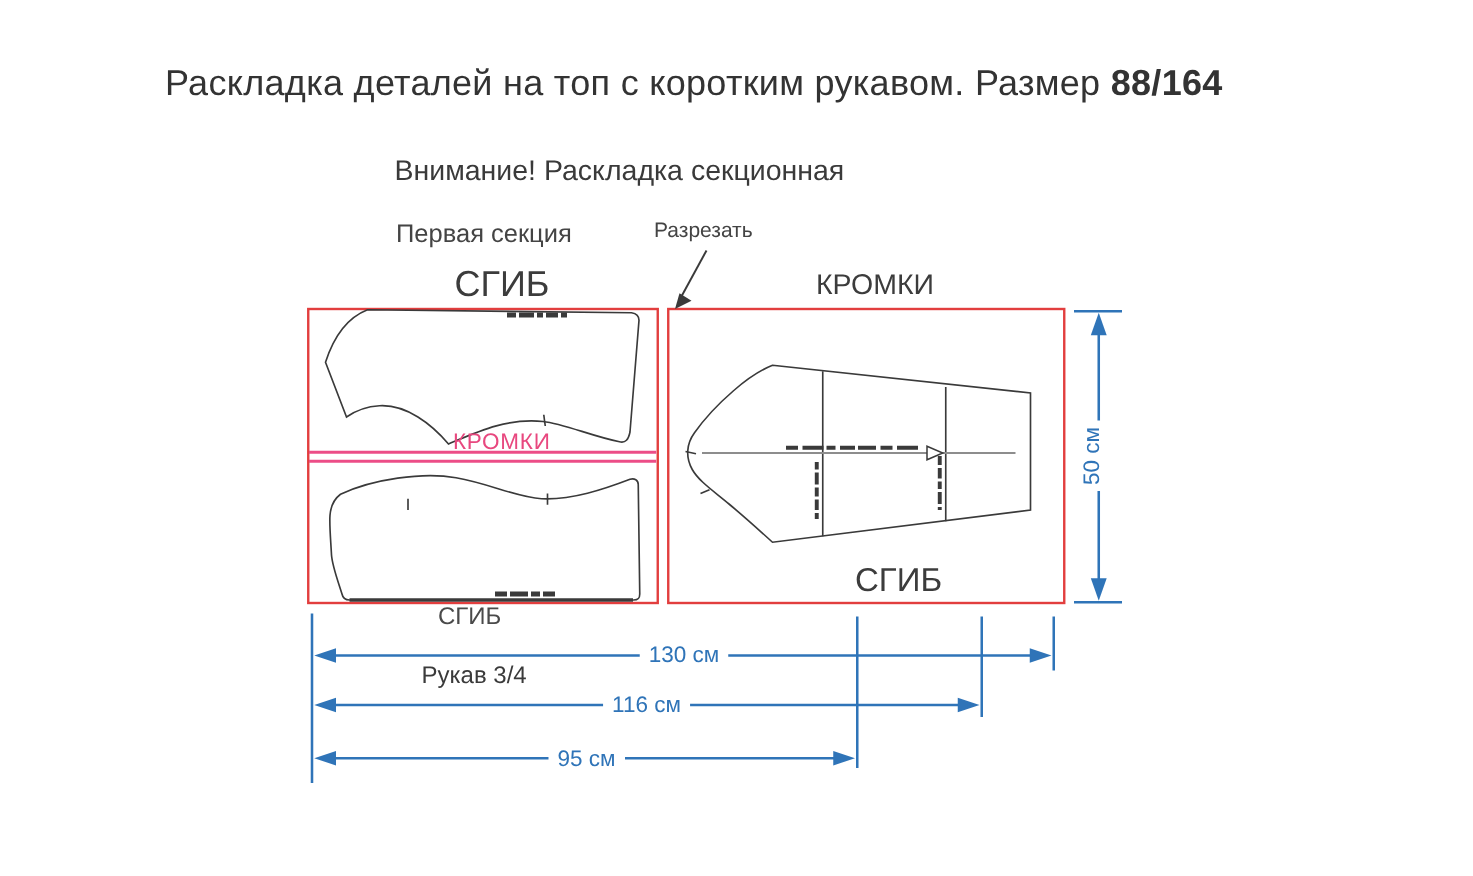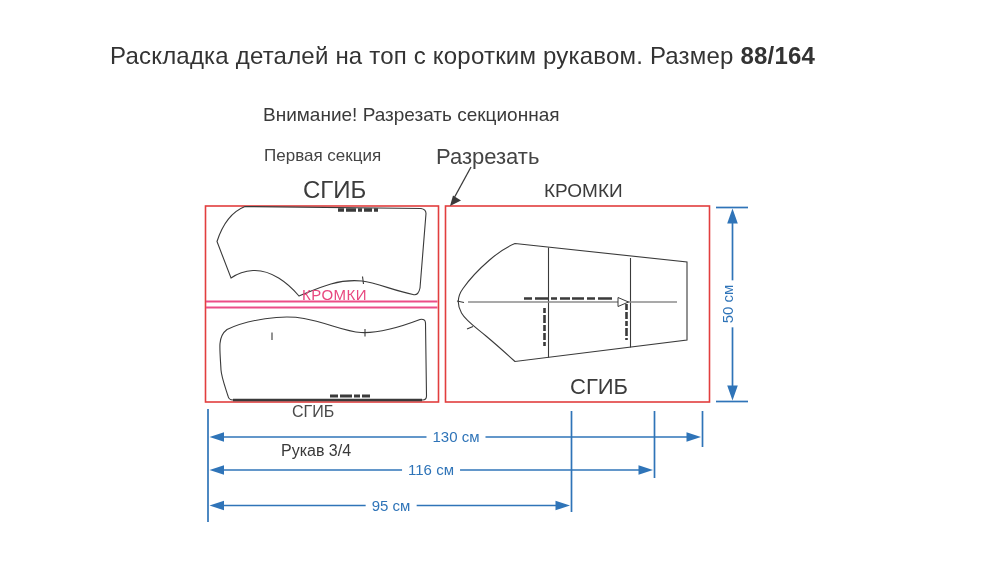--- a/index.html
+++ b/index.html
@@ -5,21 +5,21 @@
   html,body{margin:0;padding:0;background:#ffffff;}
   .canvas{
     position:relative;width:970px;height:584px;background:#ffffff;overflow:hidden;
     font-family:"Liberation Sans","DejaVu Sans",sans-serif;color:#3a3a3a;
   }
   .lbl{position:absolute;white-space:nowrap;color:#3a3a3a;line-height:1;}
   .title{left:110px;top:44px;font-size:24px;letter-spacing:.2px;color:#333;}
   .title b{font-weight:700;}
   .attention{left:263px;top:105px;font-size:19px;}
   .first-section{left:264px;top:147px;font-size:17px;color:#444;}
-  .cut-label{left:436px;top:146px;font-size:22px;color:#444;}
+  .cut-label{left:436px;top:146px;font-size:14px;color:#444;}
   .fold-top{left:303px;top:178px;font-size:24px;color:#3c3c3c;}
   .selvage-top{left:544px;top:181px;font-size:19px;color:#3c3c3c;}
   .selvage-mid{left:302px;top:287px;font-size:15px;letter-spacing:.5px;color:#e8487f;}
   .fold-sleeve{left:570px;top:376px;font-size:22px;color:#3c3c3c;}
   .fold-bottom{left:292px;top:404px;font-size:16px;color:#4a4a4a;}
   .long-sleeve-name{left:393px;top:406px;font-size:22px;}
   .sleeve34-name{left:281px;top:443px;font-size:16px;}
   .short-sleeve-name{left:249px;top:480px;font-size:20px;}
   .dim{position:absolute;color:#2f74b8;font-size:15px;background:#fff;padding:0 6px;
        transform:translate(-50%,-50%);line-height:1.15;white-space:nowrap;}
@@ -114,21 +114,21 @@
       <polygon points="209.5,505.5 224,500.7 224,510.3" stroke="none"></polygon>
       <polygon points="570,505.5 555.5,500.7 555.5,510.3" stroke="none"></polygon>
     </g>
   </svg>
 
   <div class="lbl title">
     <span>Раскладка деталей на топ с коротким рукавом. Размер</span>
     <b>88/164</b>
   </div>
 
-  <div class="lbl attention">Внимание! Разрезать секционная</div>
+  <div class="lbl attention">Внимание! Раскладка секционная</div>
   <div class="lbl first-section">Первая секция</div>
   <div class="lbl cut-label">Разрезать</div>
 
   <div class="lbl fold-top">СГИБ</div>
   <div class="lbl selvage-top">КРОМКИ</div>
   <div class="lbl selvage-mid">КРОМКИ</div>
   <div class="lbl fold-sleeve">СГИБ</div>
   <div class="lbl fold-bottom">СГИБ</div>
 
   <div class="lbl sleeve34-name">Рукав 3/4</div>

